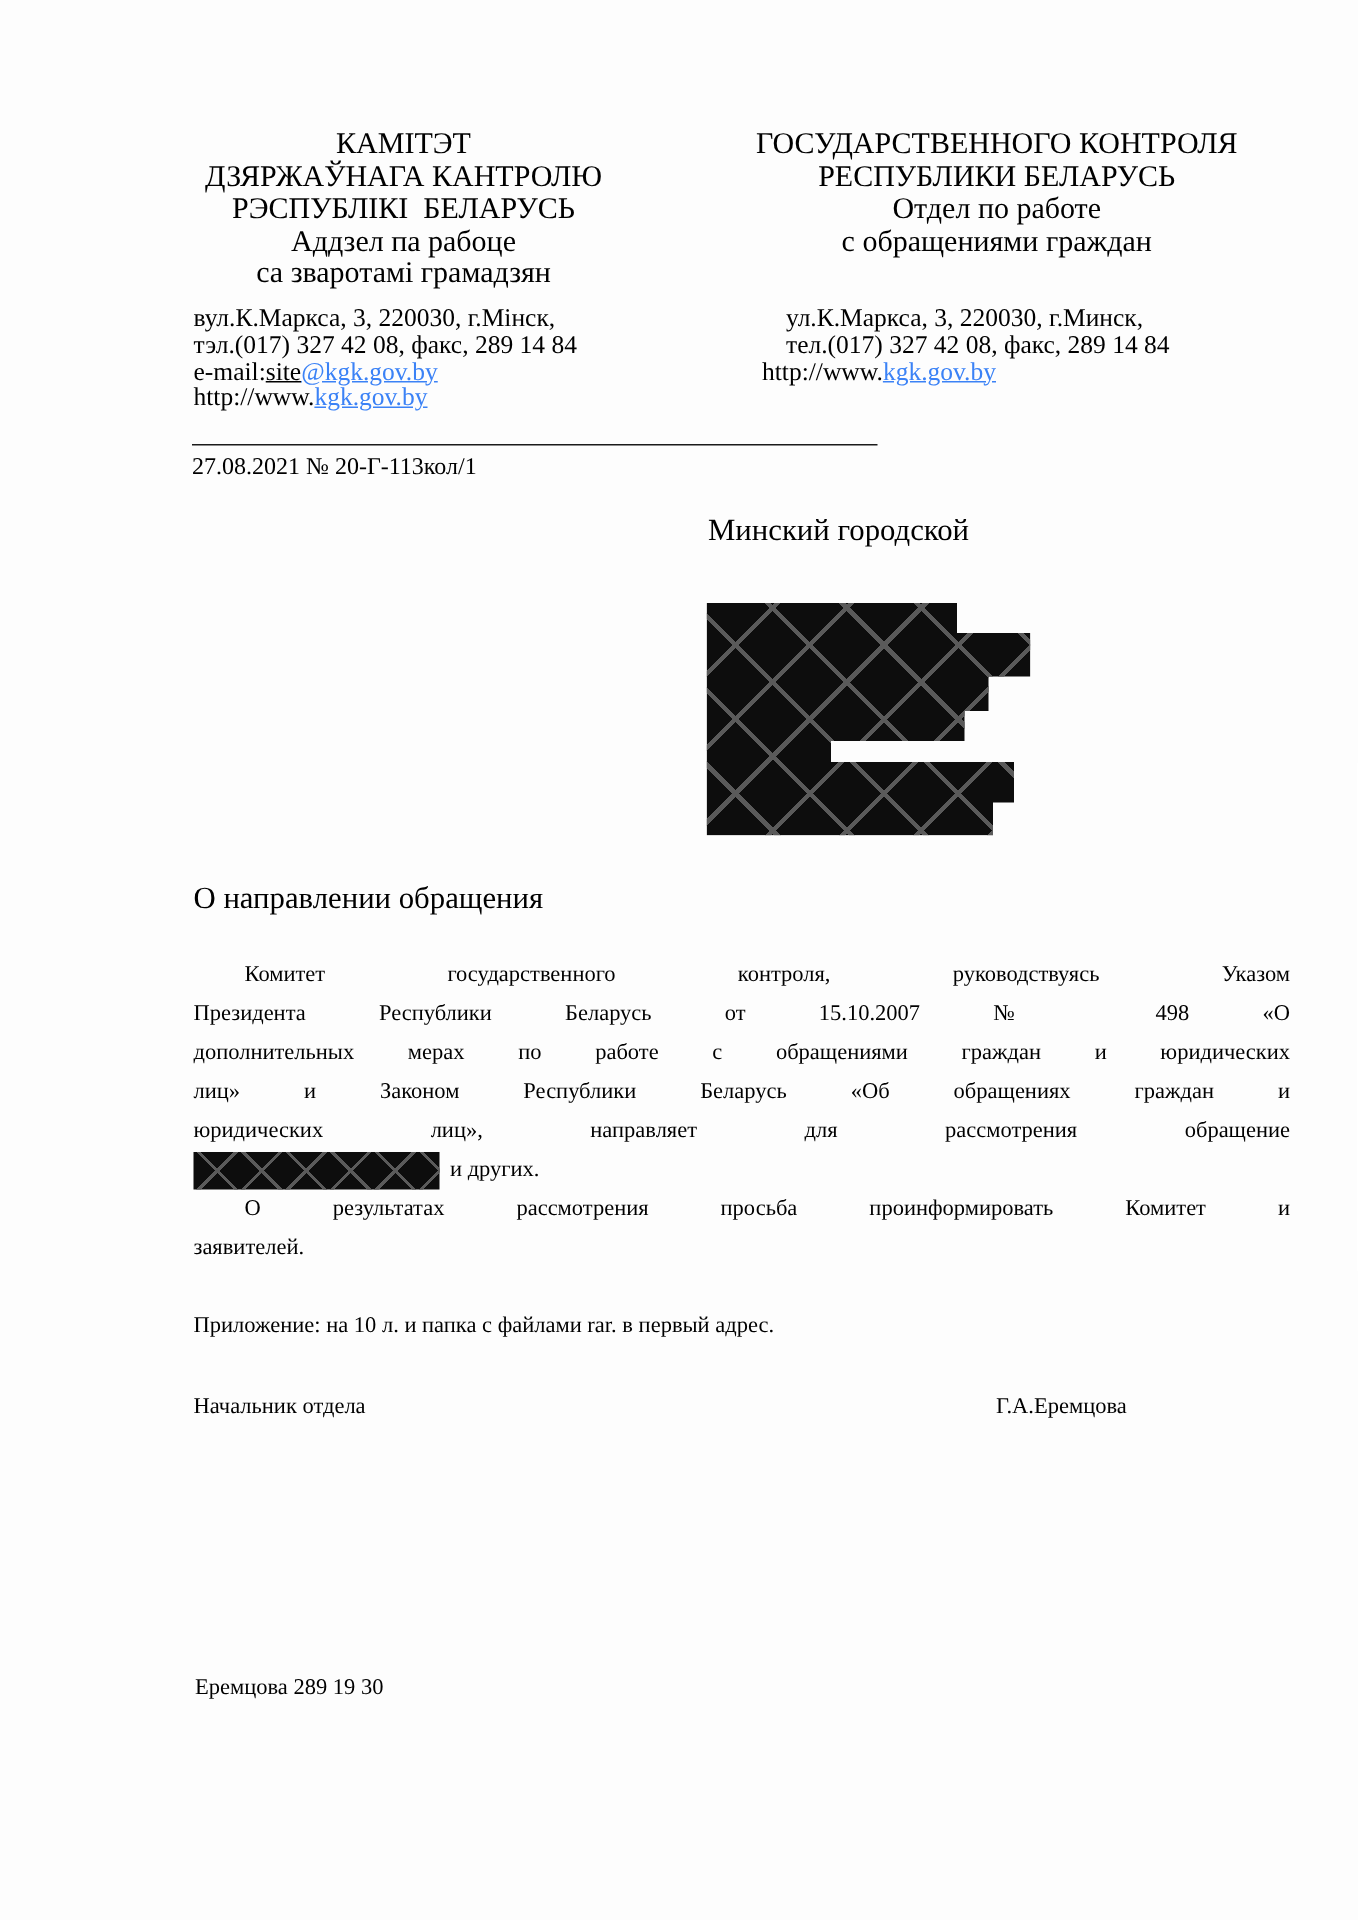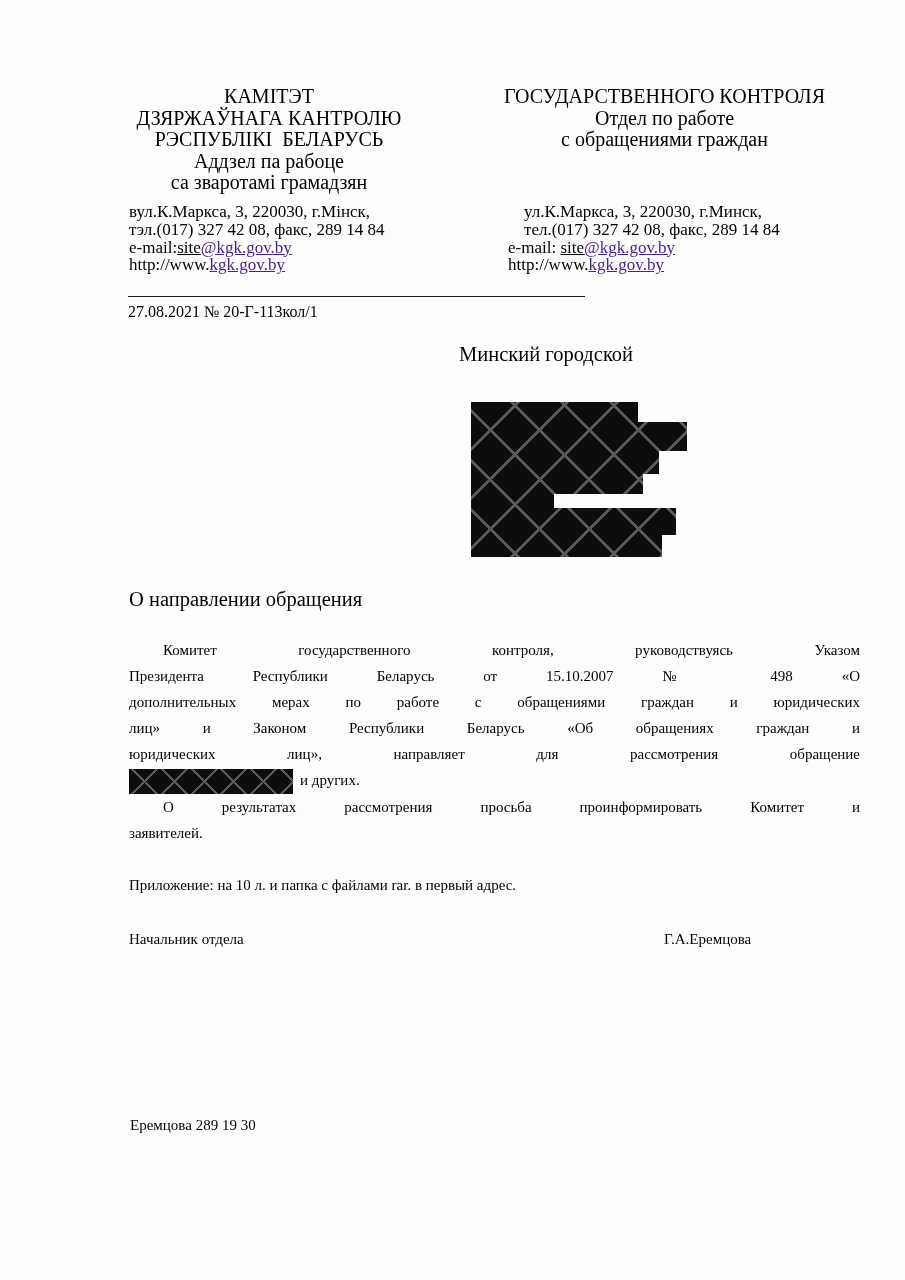--- a/index.html
+++ b/index.html
@@ -24,35 +24,35 @@
 
   .addr-block {
     position:absolute; top:203px;
     font-size:17px; line-height:17.8px;
   }
   .addr-left  { left:129px; }
   .addr-right { left:508px; }
   .addr-right .ind { padding-left:16px; }
 
   .lnk-dark { color:#000; text-decoration:underline; }
-  .lnk-blue { color:#4c1d95; text-decoration:underline; }
+  .lnk-blue { color:#3b82f6; text-decoration:underline; }
 
   
   .divider {
     position:absolute; left:128px; top:296px; width:457px;
     border-top:1.4px solid #1b1b1b;
   }
   .ref-line {
     position:absolute; left:128px; top:303px;
     font-size:16px;
   }
 
   
   .addressee {
-    position:absolute; left:459px; top:343px;
+    position:absolute; left:472px; top:343px;
     font-size:20.5px; line-height:22.4px;
   }
 
   
   .hatch {
     background-color:#0d0d0d;
     background-image:
       repeating-linear-gradient(45deg,  rgba(0,0,0,0) 0 32px, #5a5a5a 32px 35px),
       repeating-linear-gradient(135deg, rgba(0,0,0,0) 0 32px, #5a5a5a 32px 35px);
   }
@@ -110,28 +110,28 @@
 
   <div class="addr-block addr-left">
     <div class="pre">вул.К.Маркса, 3, 220030, г.Мінск,</div>
     <div class="pre">тэл.(017) 327 42 08, факс, 289 14 84</div>
     <div class="pre"><span>e-mail:</span><span class="lnk-dark">site</span><span class="lnk-blue">@kgk.gov.by</span></div>
     <div class="pre"><span>http://www.</span><span class="lnk-blue">kgk.gov.by</span></div>
   </div>
 
   <div class="org-block org-right">
     <div class="pre">ГОСУДАРСТВЕННОГО КОНТРОЛЯ</div>
+    <div class="pre">РЕСПУБЛИКИ БЕЛАРУСЬ</div>
     <div class="pre">Отдел по работе</div>
     <div class="pre">с обращениями граждан</div>
   </div>
 
   <div class="addr-block addr-right">
     <div class="pre ind">ул.К.Маркса, 3, 220030, г.Минск,</div>
     <div class="pre ind">тел.(017) 327 42 08, факс, 289 14 84</div>
-    <div class="pre"><span>e-mail: </span><span class="lnk-dark">site</span><span class="lnk-blue">@kgk.gov.by</span></div>
     <div class="pre"><span>http://www.</span><span class="lnk-blue">kgk.gov.by</span></div>
   </div>
 
   <div class="divider"></div>
   <div class="ref-line pre">27.08.2021 № 20-Г-113кол/1</div>
 
   <div class="addressee">
     <div class="pre">Минский городской</div>
   </div>
 

